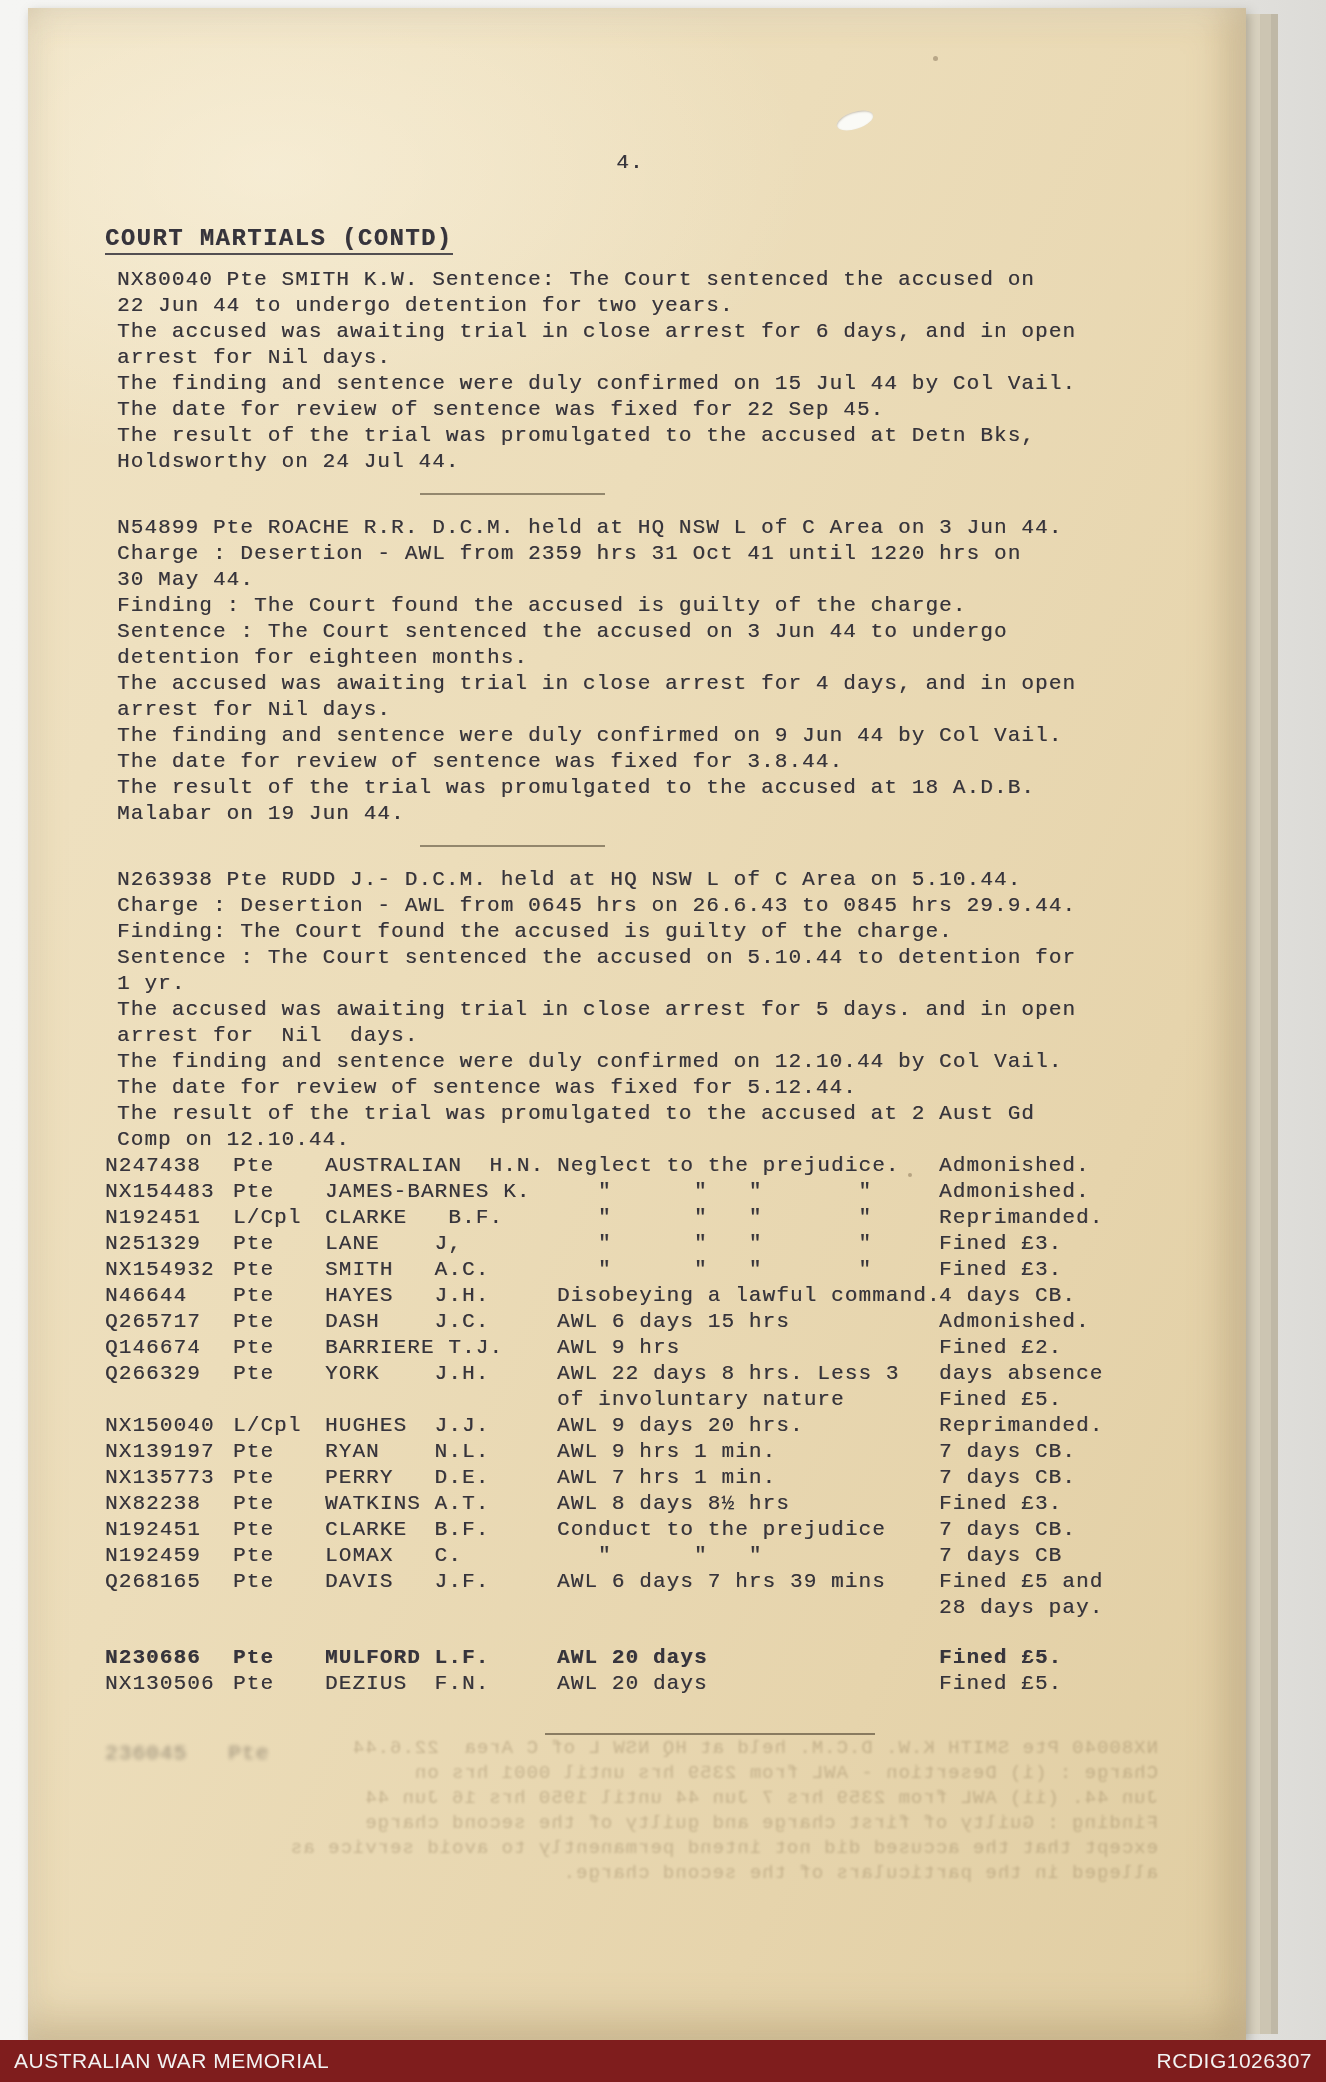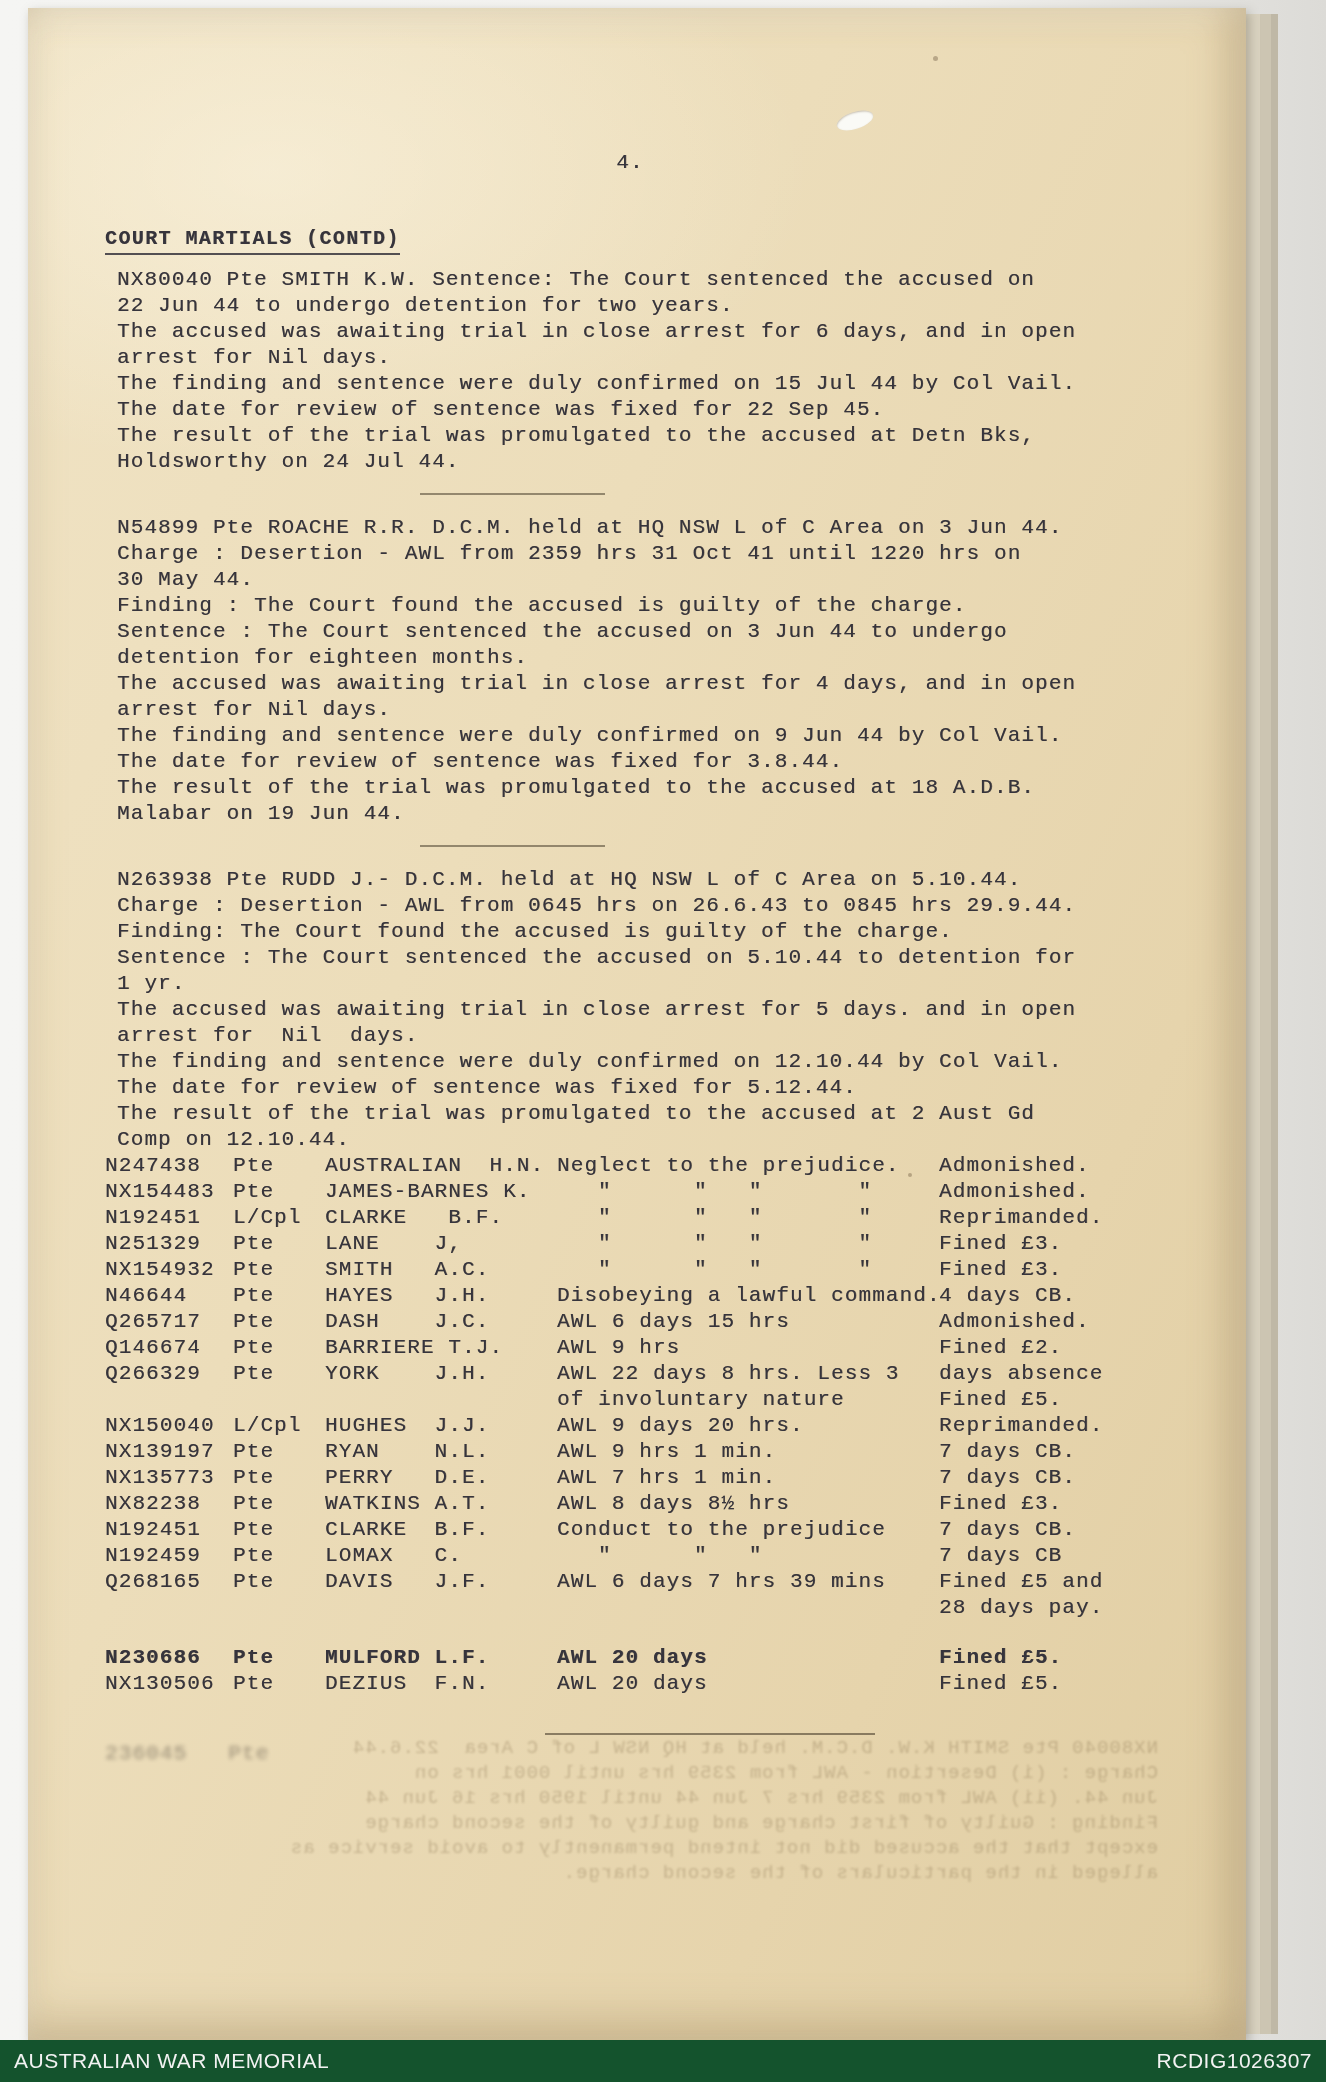--- a/index.html
+++ b/index.html
@@ -31,21 +31,21 @@
   }
   .speck{position:absolute;border-radius:50%;background:rgba(90,70,45,.35);}
 
   .content{
     position:relative;padding:142px 0 0 77px;width:1055px;
     color:#36343c;font-size:21px;line-height:26px;letter-spacing:1.1px;
     text-shadow:0.4px 0.4px 0.6px rgba(55,48,42,.55);
   }
   .page-number{text-align:center;width:1050px;}
   .heading{
-    display:inline-block;margin:50px 0 12px 0;font-size:20px;font-weight:bold;
+    display:inline-block;margin:50px 0 12px 0;font-size:24px;font-weight:bold;
     border-bottom:2px solid rgba(54,52,60,.85);padding-bottom:1px;letter-spacing:1.4px;
   }
   .h2wrap{margin:28px 0 12px 0;}
   .line{white-space:pre;margin-left:12px;}
   .case{margin:0;}
   .case-divider{
     width:185px;border-top:2px solid rgba(75,63,45,.55);
     margin:18px 0 20px 315px;height:0;
   }
   .prow{
@@ -62,21 +62,21 @@
     margin:6px 0 0 0;filter:blur(2px);opacity:.45;color:#4a4238;white-space:pre;
   }
   .bleed{
     position:absolute;left:250px;top:1728px;width:880px;
     transform:scaleX(-1);
     color:rgba(118,96,62,.55);filter:blur(1.3px);opacity:.55;
     font-size:19px;line-height:25px;letter-spacing:1px;white-space:pre;
   }
   .footer-bar{
     position:absolute;left:0;bottom:0;width:1326px;height:42px;
-    background:#14532d;color:#f2f2f2;
+    background:#7f1d1d;color:#f2f2f2;
     font-family:"Liberation Sans","DejaVu Sans",sans-serif;font-size:21px;
     display:flex;align-items:center;justify-content:space-between;
     padding:0 14px;box-sizing:border-box;letter-spacing:.5px;
   }
 </style>
 </head>
 <body>
 
 <div class="edge-strip edge1"></div>
 <div class="edge-strip edge2"></div>

